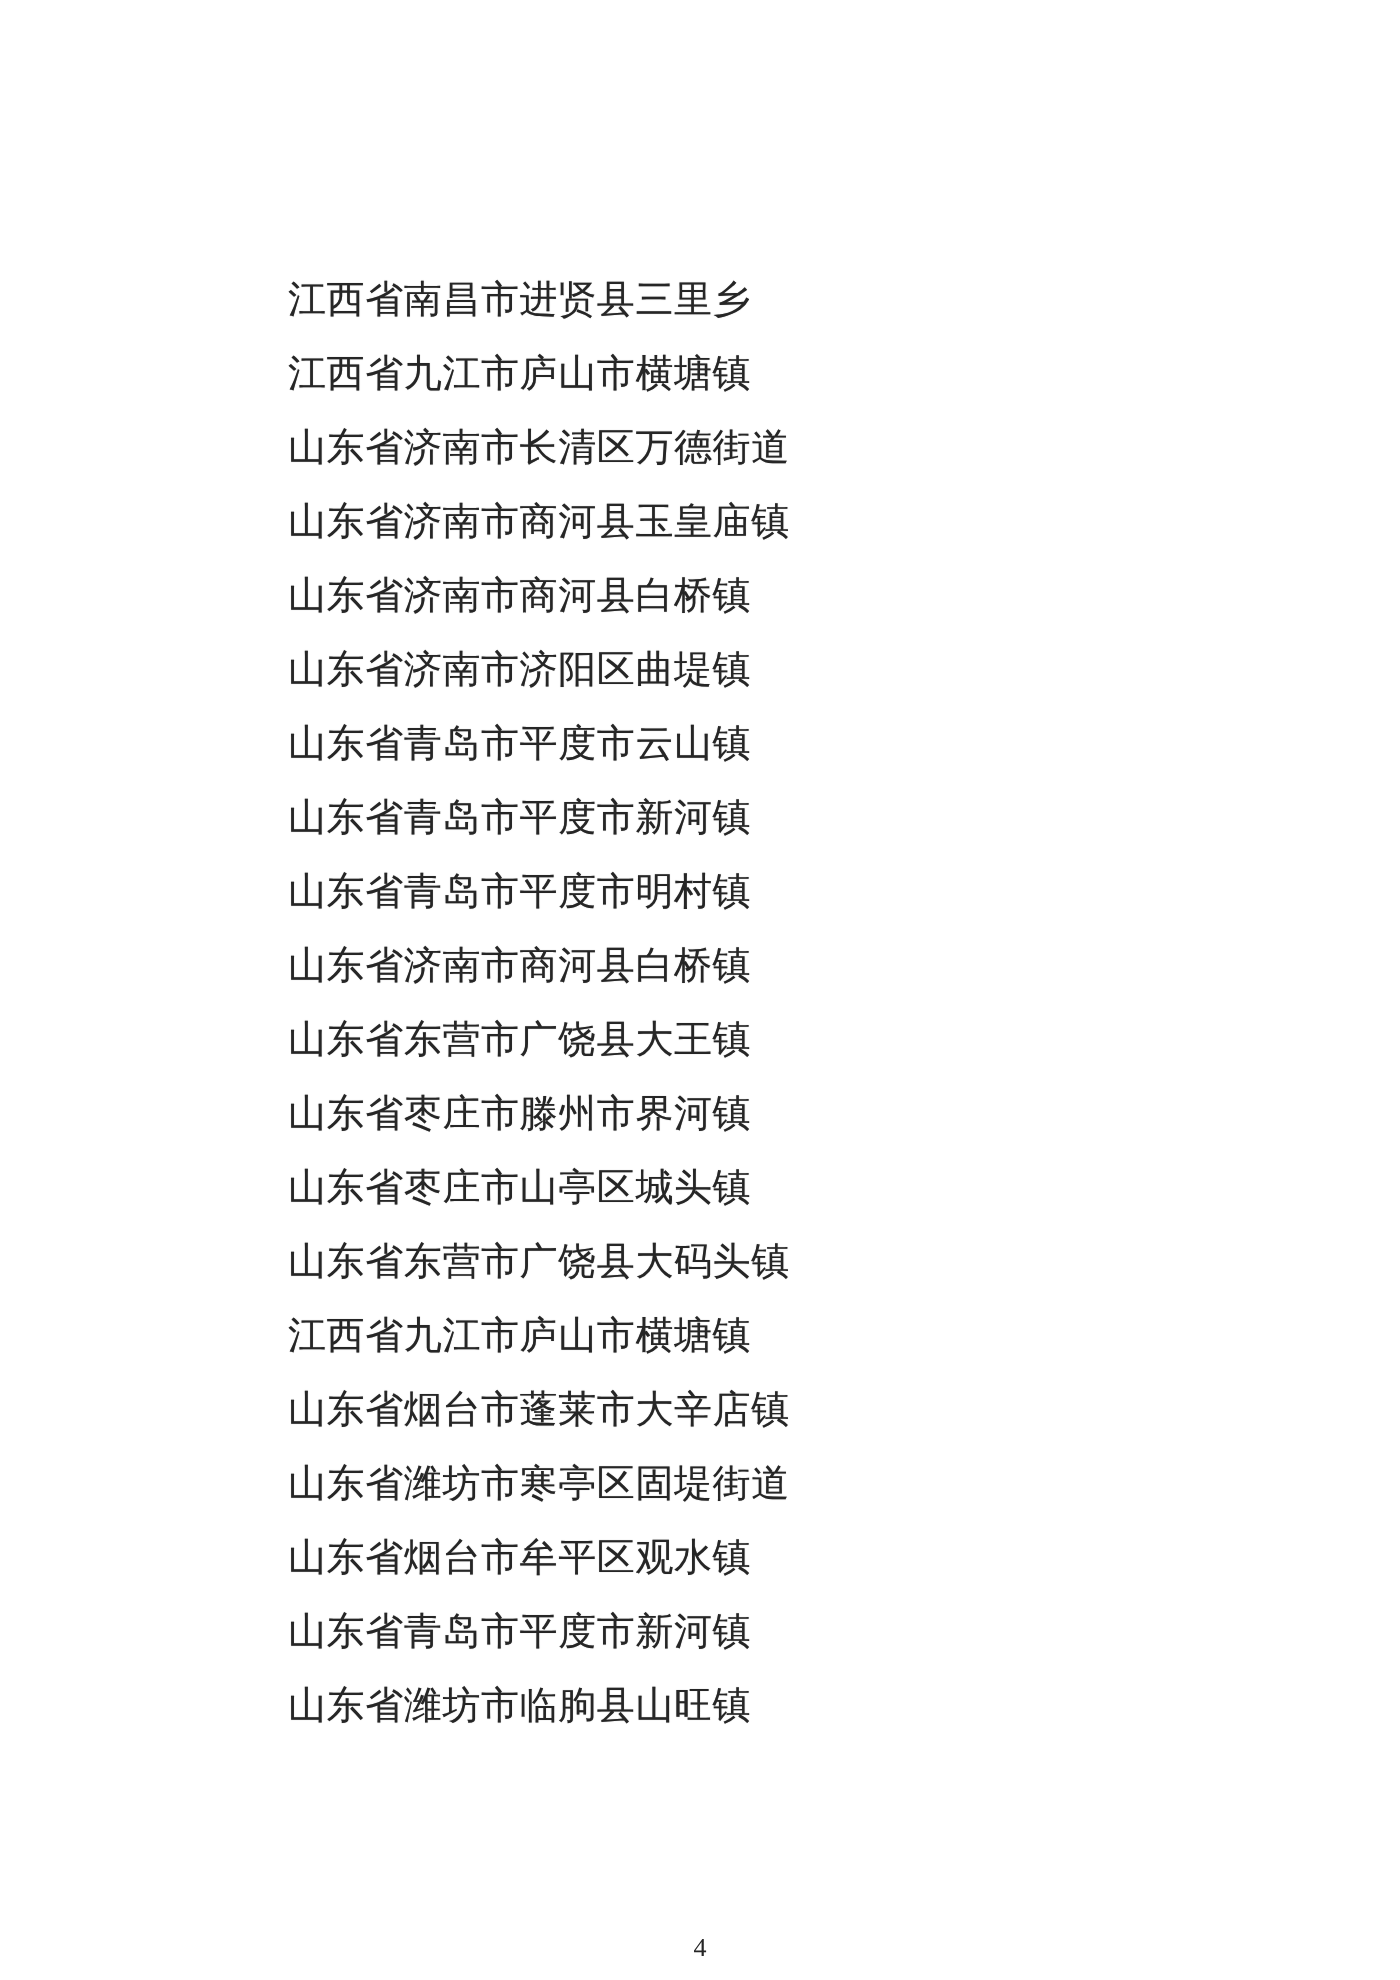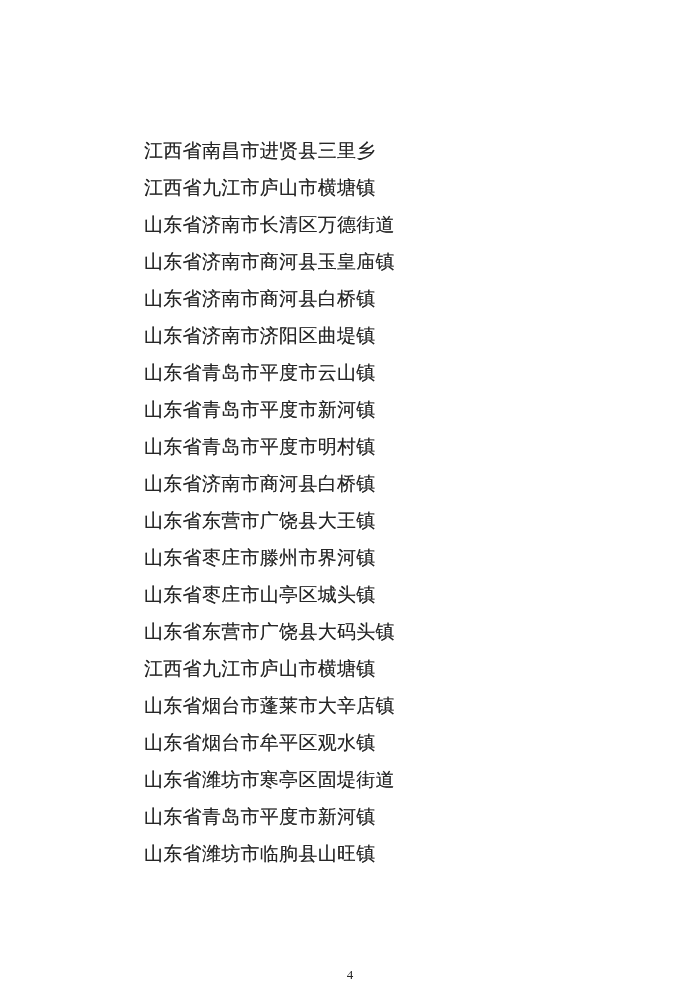--- a/index.html
+++ b/index.html
@@ -66,22 +66,22 @@
     <div class="address-line">山东省青岛市平度市云山镇</div>
     <div class="address-line">山东省青岛市平度市新河镇</div>
     <div class="address-line">山东省青岛市平度市明村镇</div>
     <div class="address-line">山东省济南市商河县白桥镇</div>
     <div class="address-line">山东省东营市广饶县大王镇</div>
     <div class="address-line">山东省枣庄市滕州市界河镇</div>
     <div class="address-line">山东省枣庄市山亭区城头镇</div>
     <div class="address-line">山东省东营市广饶县大码头镇</div>
     <div class="address-line">江西省九江市庐山市横塘镇</div>
     <div class="address-line">山东省烟台市蓬莱市大辛店镇</div>
+    <div class="address-line">山东省潍坊市寒亭区固堤街道</div>
     <div class="address-line">山东省烟台市牟平区观水镇</div>
-    <div class="address-line">山东省潍坊市寒亭区固堤街道</div>
     <div class="address-line">山东省青岛市平度市新河镇</div>
     <div class="address-line">山东省潍坊市临朐县山旺镇</div>
   </div>
 
   <div class="page-footer">
     <span class="page-number">4</span>
   </div>
 
 </div>
 

